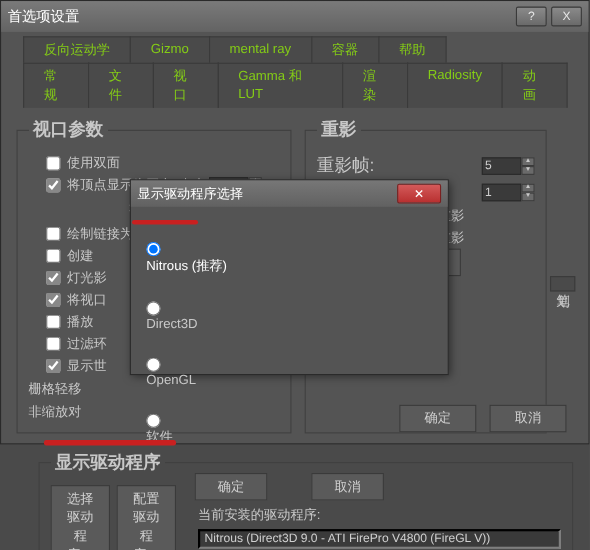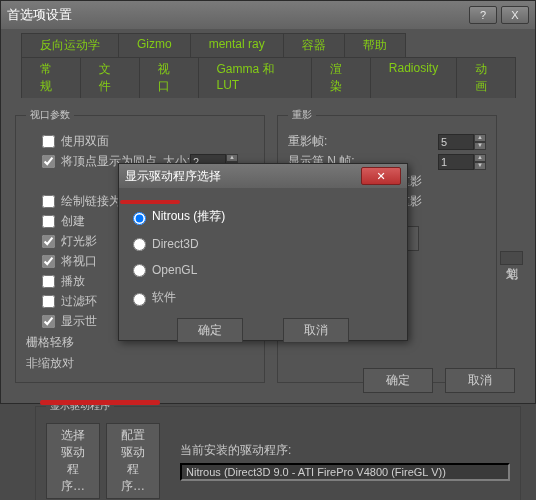--- a/index.html
+++ b/index.html
@@ -13,30 +13,30 @@
 .title-btn { width: 28px; height: 18px; background: linear-gradient(#8a8a8a,#6a6a6a); border: 1px solid #3a3a3a; border-radius: 2px; display: flex; align-items: center; justify-content: center; color: #e8e8e8; font-size: 11px; cursor: pointer; }
 
 
 .tabs { padding: 4px 20px 0 20px; }
 .tabs-row { display: flex; }
 .tab { padding: 3px 18px; background: #4a4a4a; border: 1px solid #3a3a3a; border-bottom: none; color: #84cc16; margin-right: -1px; cursor: pointer; }
 
 
 .content { padding: 10px 14px; display: flex; gap: 12px; }
 .fieldset { border: 1px solid #404040; padding: 8px 10px 10px 10px; position: relative; }
-.fieldset legend { padding: 0 4px; font-size: 10px; }
+.fieldset legend { padding: 0 4px; font-size: 16px; font-weight: bold; }
 .left-fs { width: 250px; }
 .right-fs { width: 220px; }
 
 .check-row { display: flex; align-items: center; margin: 3px 16px; }
 .check-row input[type=checkbox] { width: 13px; height: 13px; margin-right: 6px; accent-color: #888; }
 .check-row label { font-size: 12px; }
 
 .spin-row { display: flex; align-items: center; margin: 3px 0; }
-.spin-row label { font-size: 12px; margin-right: 4px; }
+.spin-row label { font-size: 16px; margin-right: 4px; }
 .spin { display: flex; align-items: center; }
 .spin input { width: 36px; height: 16px; background: #3a3a3a; border: 1px solid #2a2a2a; color: #d0d0d0; font-size: 11px; text-align: left; padding: 0 2px; }
 .spin-btns { display: flex; flex-direction: column; }
 .spin-btn { width: 12px; height: 8px; background: #6a6a6a; border: 1px solid #3a3a3a; font-size: 6px; line-height: 5px; text-align: center; cursor: pointer; }
 
 .radio-row { display: flex; align-items: center; margin: 3px 0 3px 20px; font-size: 12px; }
 .radio-row input { margin-right: 5px; }
 
 
 .driver-section { padding: 0 14px; margin-top: 6px; }
@@ -46,21 +46,21 @@
 
 
 .bottom-btns { position: absolute; bottom: 10px; right: 20px; display: flex; gap: 12px; }
 .bottom-btn { padding: 3px 22px; }
 
 
 .modal { position: absolute; left: 118px; top: 163px; width: 290px; height: 178px; background: #545454; border: 1px solid #2a2a2a; box-shadow: 2px 2px 8px rgba(0,0,0,0.5); z-index: 10; }
 .modal-title { height: 24px; background: linear-gradient(#777,#616161); display: flex; align-items: center; padding: 0 6px; color: #fff; font-size: 12px; }
 .modal-close { margin-left: auto; width: 40px; height: 18px; background: linear-gradient(#d45a5a,#b83030); border: 1px solid #7a2020; border-radius: 2px; display: flex; align-items: center; justify-content: center; color: #fff; cursor: pointer; font-size: 11px; }
 .modal-body { padding: 8px 14px; }
-.modal-body .radio-opt { display: flex; align-items: flex-end; margin: 12px 0; font-size: 12px; }
+.modal-body .radio-opt { display: flex; align-items: flex-start; margin: 24px 0; font-size: 12px; flex-direction: column; }
 .modal-body .radio-opt input { margin-right: 6px; }
 .modal-body .recommended { color: #fff; }
 .modal-btns { display: flex; justify-content: center; gap: 40px; margin-top: 6px; }
 .modal-btns .btn { padding: 3px 20px; }
 
 
 .anno { position: absolute; background: #c92020; z-index: 20; border-radius: 2px; }
 .anno1 { left: 120px; top: 200px; width: 60px; height: 4px; }
 .anno2 { left: 40px; top: 400px; width: 120px; height: 5px; }
 

